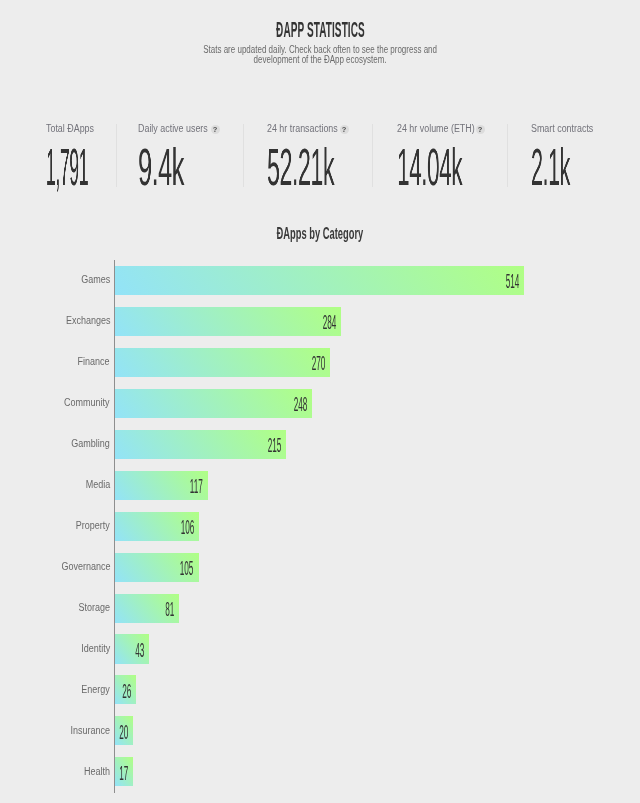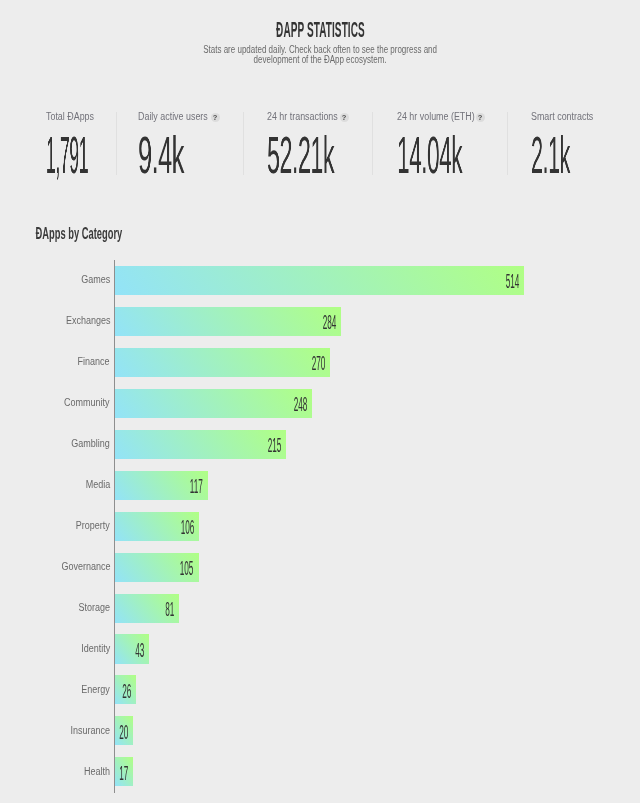--- a/index.html
+++ b/index.html
@@ -23,21 +23,21 @@
   }
   .hdr-title span{display:inline-block;transform:scaleX(0.455) translateZ(0);transform-origin:center top;}
   .hdr-sub{
     position:absolute;left:0;top:45px;width:640px;
     font-size:10px;line-height:10px;color:#6a6a6a;
     text-align:center;
   }
   .hdr-sub span{display:inline-block;transform:scaleX(0.80);transform-origin:center top;white-space:nowrap;}
 
   
-  .stats{position:absolute;left:0;top:4px;width:532px;height:200px;}
+  .stats{position:absolute;left:0;top:16px;width:532px;height:200px;}
   .stat{position:absolute;top:0;}
   .stat-label{
     position:absolute;top:107.0px;left:0;
     font-size:10px;color:#72727a;white-space:nowrap;
     transform:scaleX(0.89);transform-origin:left top;
   }
   .qmark{
     position:absolute;top:108.5px;
     width:9px;height:9px;border-radius:50%;
     background:#dcdcdc;color:#4e4e4e;
@@ -47,21 +47,21 @@
   .stat-value{
     position:absolute;top:121px;left:0;
     font-size:52px;color:#333;white-space:nowrap;
     transform-origin:left top;
     letter-spacing:-1.2px;will-change:transform;
   }
   .divider{position:absolute;width:1px;background:#e0e0e0;}
 
   
   .chart-title{
-    position:absolute;left:0;top:224px;width:640px;
+    position:absolute;left:0;top:224px;width:640px;text-align:center;
     font-size:17px;font-weight:700;color:#3a3a3a;
   }
   .chart-title span{display:inline-block;transform:scaleX(0.55) translateZ(0);transform-origin:center top;white-space:nowrap;}
 
   .axis{position:absolute;left:114.3px;top:259.7px;width:0.9px;background:#8e8e8e;}
 
   .bar-row{position:absolute;left:0;top:0;width:640px;}
   .cat-label{
     position:absolute;right:530px;
     font-size:10px;color:#6a6a6a;white-space:nowrap;

